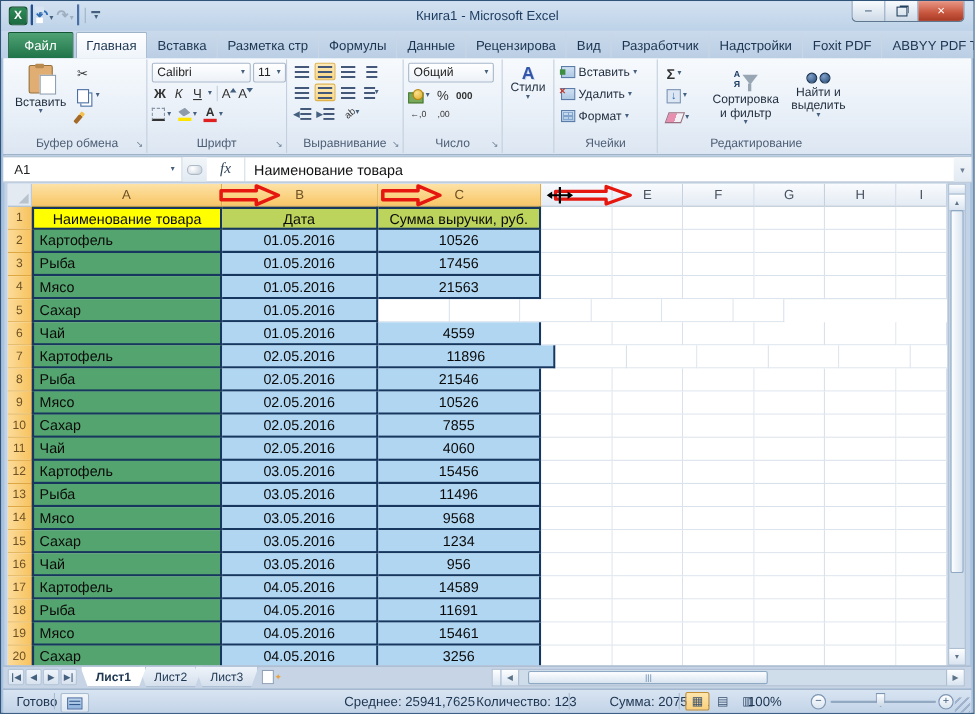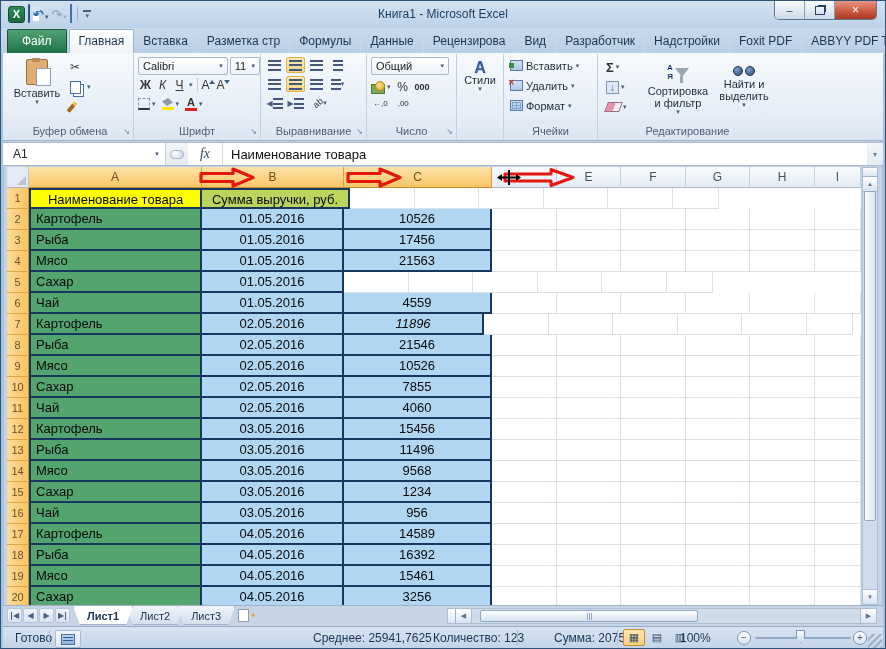--- a/index.html
+++ b/index.html
@@ -464,20 +464,21 @@
         <div class="colhdr" style="width: 65px;"></div>
         <div class="colhdr" style="width: 64px;">E</div>
         <div class="colhdr" style="width: 65px;">F</div>
         <div class="colhdr" style="width: 64px;">G</div>
         <div class="colhdr" style="width: 65px;">H</div>
         <div class="colhdr" style="width: 46px;">I</div>
       </div>
       <div class="srow">
         <div class="rowhdr">1</div>
         <div class="cell hA tbl tfirst ttop" style="width: 173px;">Наименование товара</div>
+        <div class="cell hBC tbl ttop" style="width: 142px;">Дата</div>
         <div class="cell hBC tbl ttop" style="width: 148px;">Сумма выручки, руб.</div>
         <div class="cell emp" style="width: 65px;"></div>
         <div class="cell emp" style="width: 64px;"></div>
         <div class="cell emp" style="width: 65px;"></div>
         <div class="cell emp" style="width: 64px;"></div>
         <div class="cell emp" style="width: 65px;"></div>
         <div class="cell emp" style="width: 46px;"></div>
       </div>
       <div class="srow">
         <div class="rowhdr">2</div>
@@ -535,21 +536,21 @@
         <div class="cell emp" style="width: 64px;"></div>
         <div class="cell emp" style="width: 65px;"></div>
         <div class="cell emp" style="width: 64px;"></div>
         <div class="cell emp" style="width: 65px;"></div>
         <div class="cell emp" style="width: 46px;"></div>
       </div>
       <div class="srow">
         <div class="rowhdr">7</div>
         <div class="cell gA tbl tfirst" style="width: 173px;">Картофель</div>
         <div class="cell gBC tbl" style="width: 142px;">02.05.2016</div>
-        <div class="cell gBC tbl" style="width: 140px; font-style: italic;">11896</div>
+        <div class="cell gBC tbl" style="width: 161px;">11896</div>
         <div class="cell emp" style="width: 65px;"></div>
         <div class="cell emp" style="width: 64px;"></div>
         <div class="cell emp" style="width: 65px;"></div>
         <div class="cell emp" style="width: 64px;"></div>
         <div class="cell emp" style="width: 65px;"></div>
         <div class="cell emp" style="width: 46px;"></div>
       </div>
       <div class="srow">
         <div class="rowhdr">8</div>
         <div class="cell gA tbl tfirst" style="width: 173px;">Рыба</div>
@@ -667,21 +668,21 @@
         <div class="cell emp" style="width: 64px;"></div>
         <div class="cell emp" style="width: 65px;"></div>
         <div class="cell emp" style="width: 64px;"></div>
         <div class="cell emp" style="width: 65px;"></div>
         <div class="cell emp" style="width: 46px;"></div>
       </div>
       <div class="srow">
         <div class="rowhdr">18</div>
         <div class="cell gA tbl tfirst" style="width: 173px;">Рыба</div>
         <div class="cell gBC tbl" style="width: 142px;">04.05.2016</div>
-        <div class="cell gBC tbl" style="width: 148px;">16392</div>
+        <div class="cell gBC tbl" style="width: 148px;">11691</div>
         <div class="cell emp" style="width: 65px;"></div>
         <div class="cell emp" style="width: 64px;"></div>
         <div class="cell emp" style="width: 65px;"></div>
         <div class="cell emp" style="width: 64px;"></div>
         <div class="cell emp" style="width: 65px;"></div>
         <div class="cell emp" style="width: 46px;"></div>
       </div>
       <div class="srow">
         <div class="rowhdr">19</div>
         <div class="cell gA tbl tfirst" style="width: 173px;">Мясо</div>

